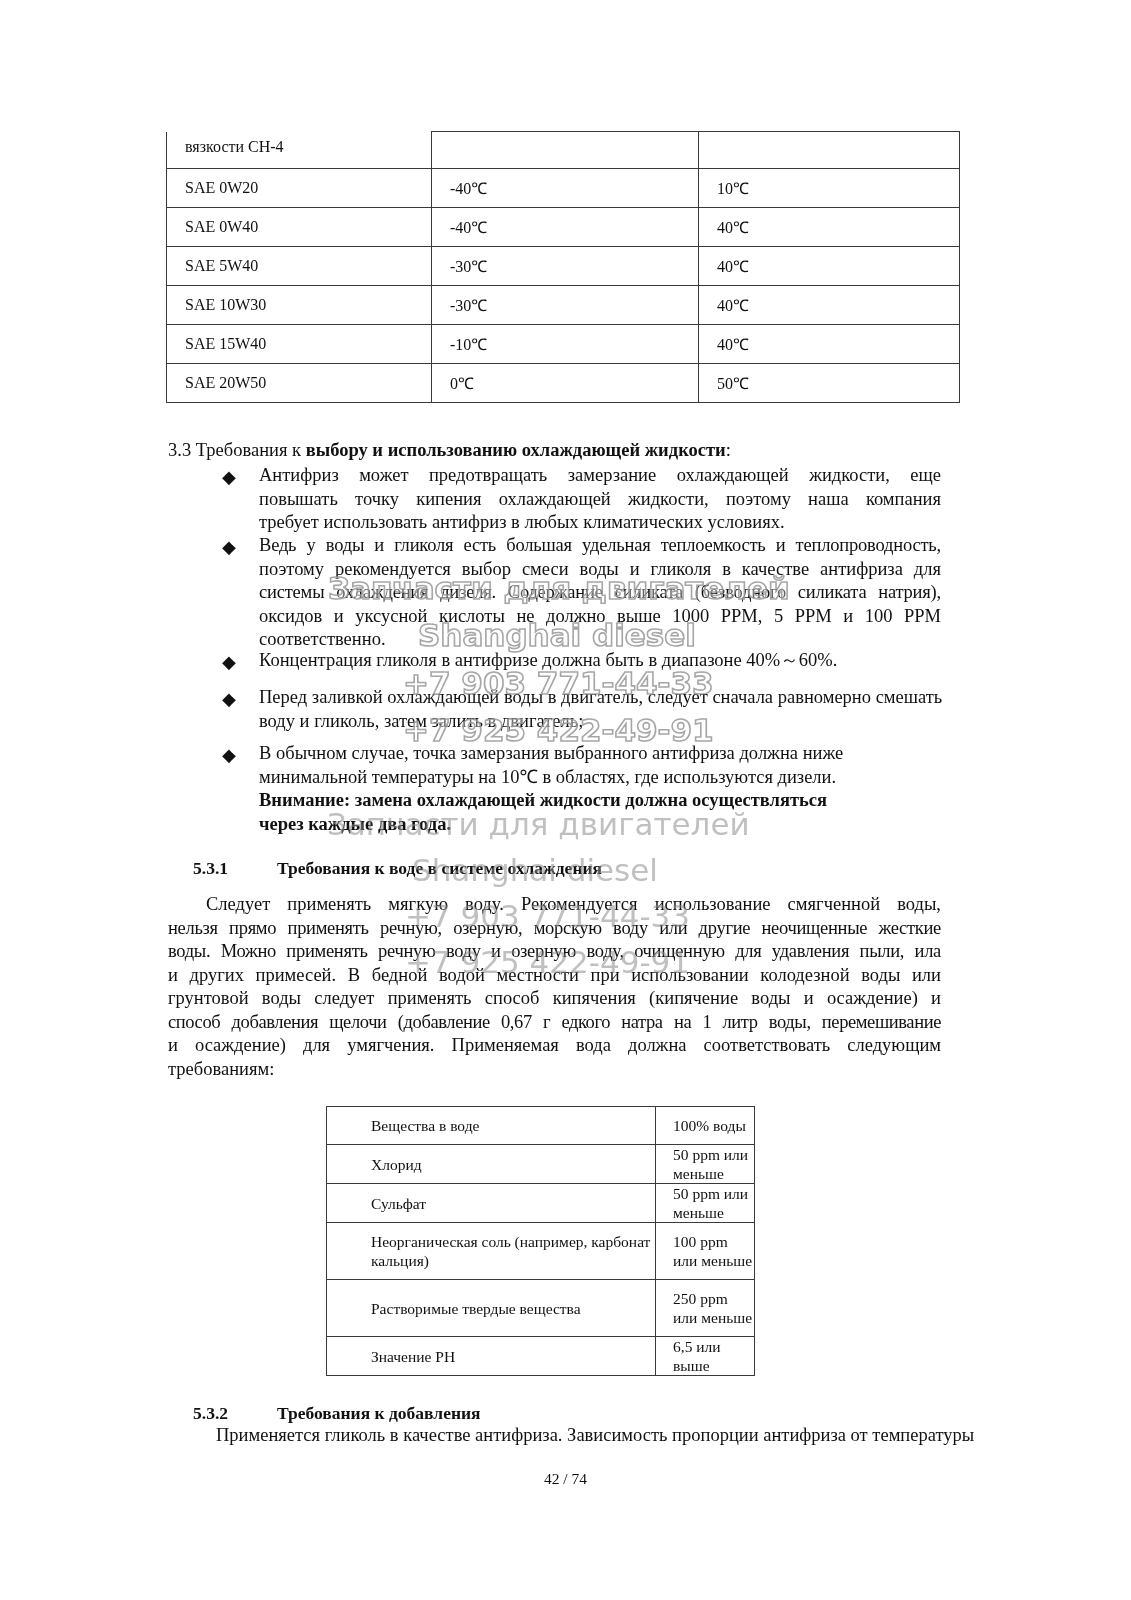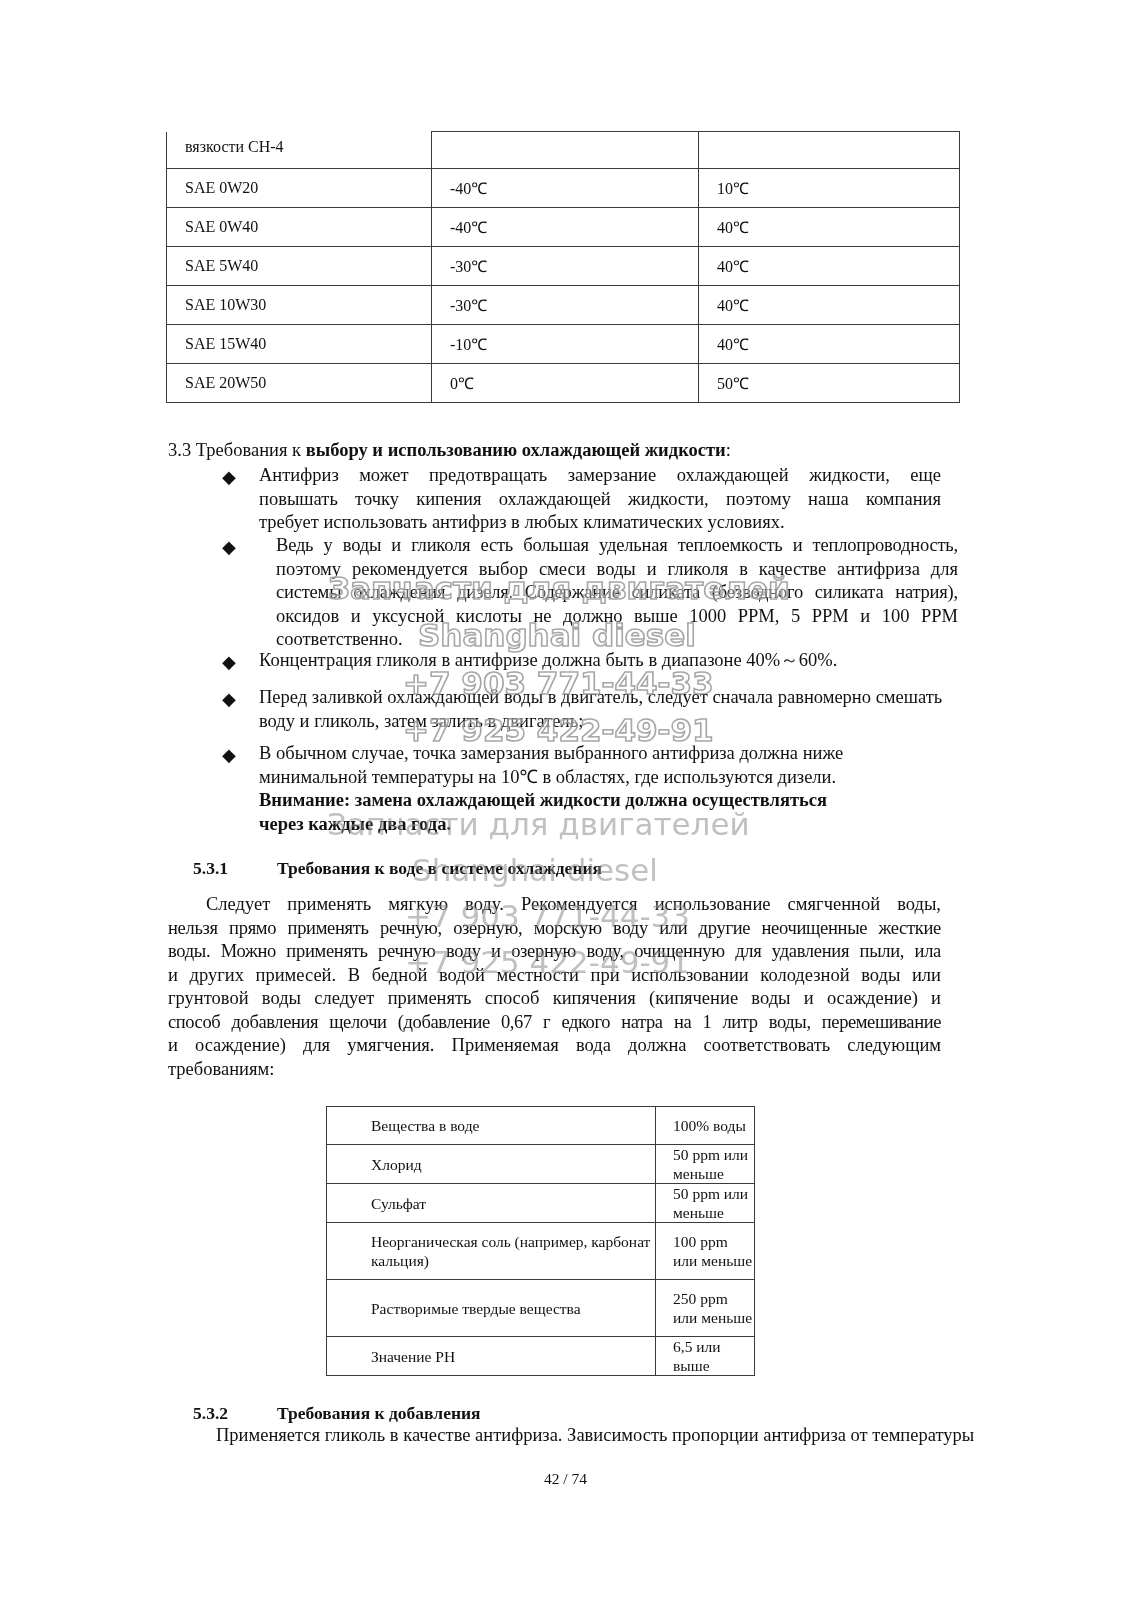--- a/index.html
+++ b/index.html
@@ -105,21 +105,21 @@
 </div>
 
 <span class="bullet" style="top:468px;">◆</span>
 <div class="para" style="left:259px; top:464px; width:682px;">
   <div style="text-align-last: justify;">Антифриз может предотвращать замерзание охлаждающей жидкости, еще</div>
   <div style="text-align-last: justify;">повышать точку кипения охлаждающей жидкости, поэтому наша компания</div>
   <div>требует использовать антифриз в любых климатических условиях.</div>
 </div>
 
 <span class="bullet" style="top:538px;">◆</span>
-<div class="para" style="left:259px; top:534px; width:682px;margin-left:17px;">
+<div class="para" style="left:259px; top:534px; width:682px;">
   <div style="text-align-last: justify; letter-spacing:-0.2px;">Ведь у воды и гликоля есть большая удельная теплоемкость и теплопроводность,</div>
   <div style="text-align-last: justify;">поэтому рекомендуется выбор смеси воды и гликоля в качестве антифриза для</div>
   <div style="text-align-last: justify; letter-spacing:-0.2px;font-family:Liberation Serif, serif;">системы охлаждения дизеля. Содержание силиката (безводного силиката натрия),</div>
   <div style="text-align-last: justify;">оксидов и уксусной кислоты не должно выше 1000 PPM, 5 PPM и 100 PPM</div>
   <div>соответственно.</div>
 </div>
 
 <span class="bullet" style="top:653px;">◆</span>
 <div class="para" style="left:259px; top:649px; width:700px;">
   <div>Концентрация гликоля в антифризе должна быть в диапазоне 40%～60%.</div>

